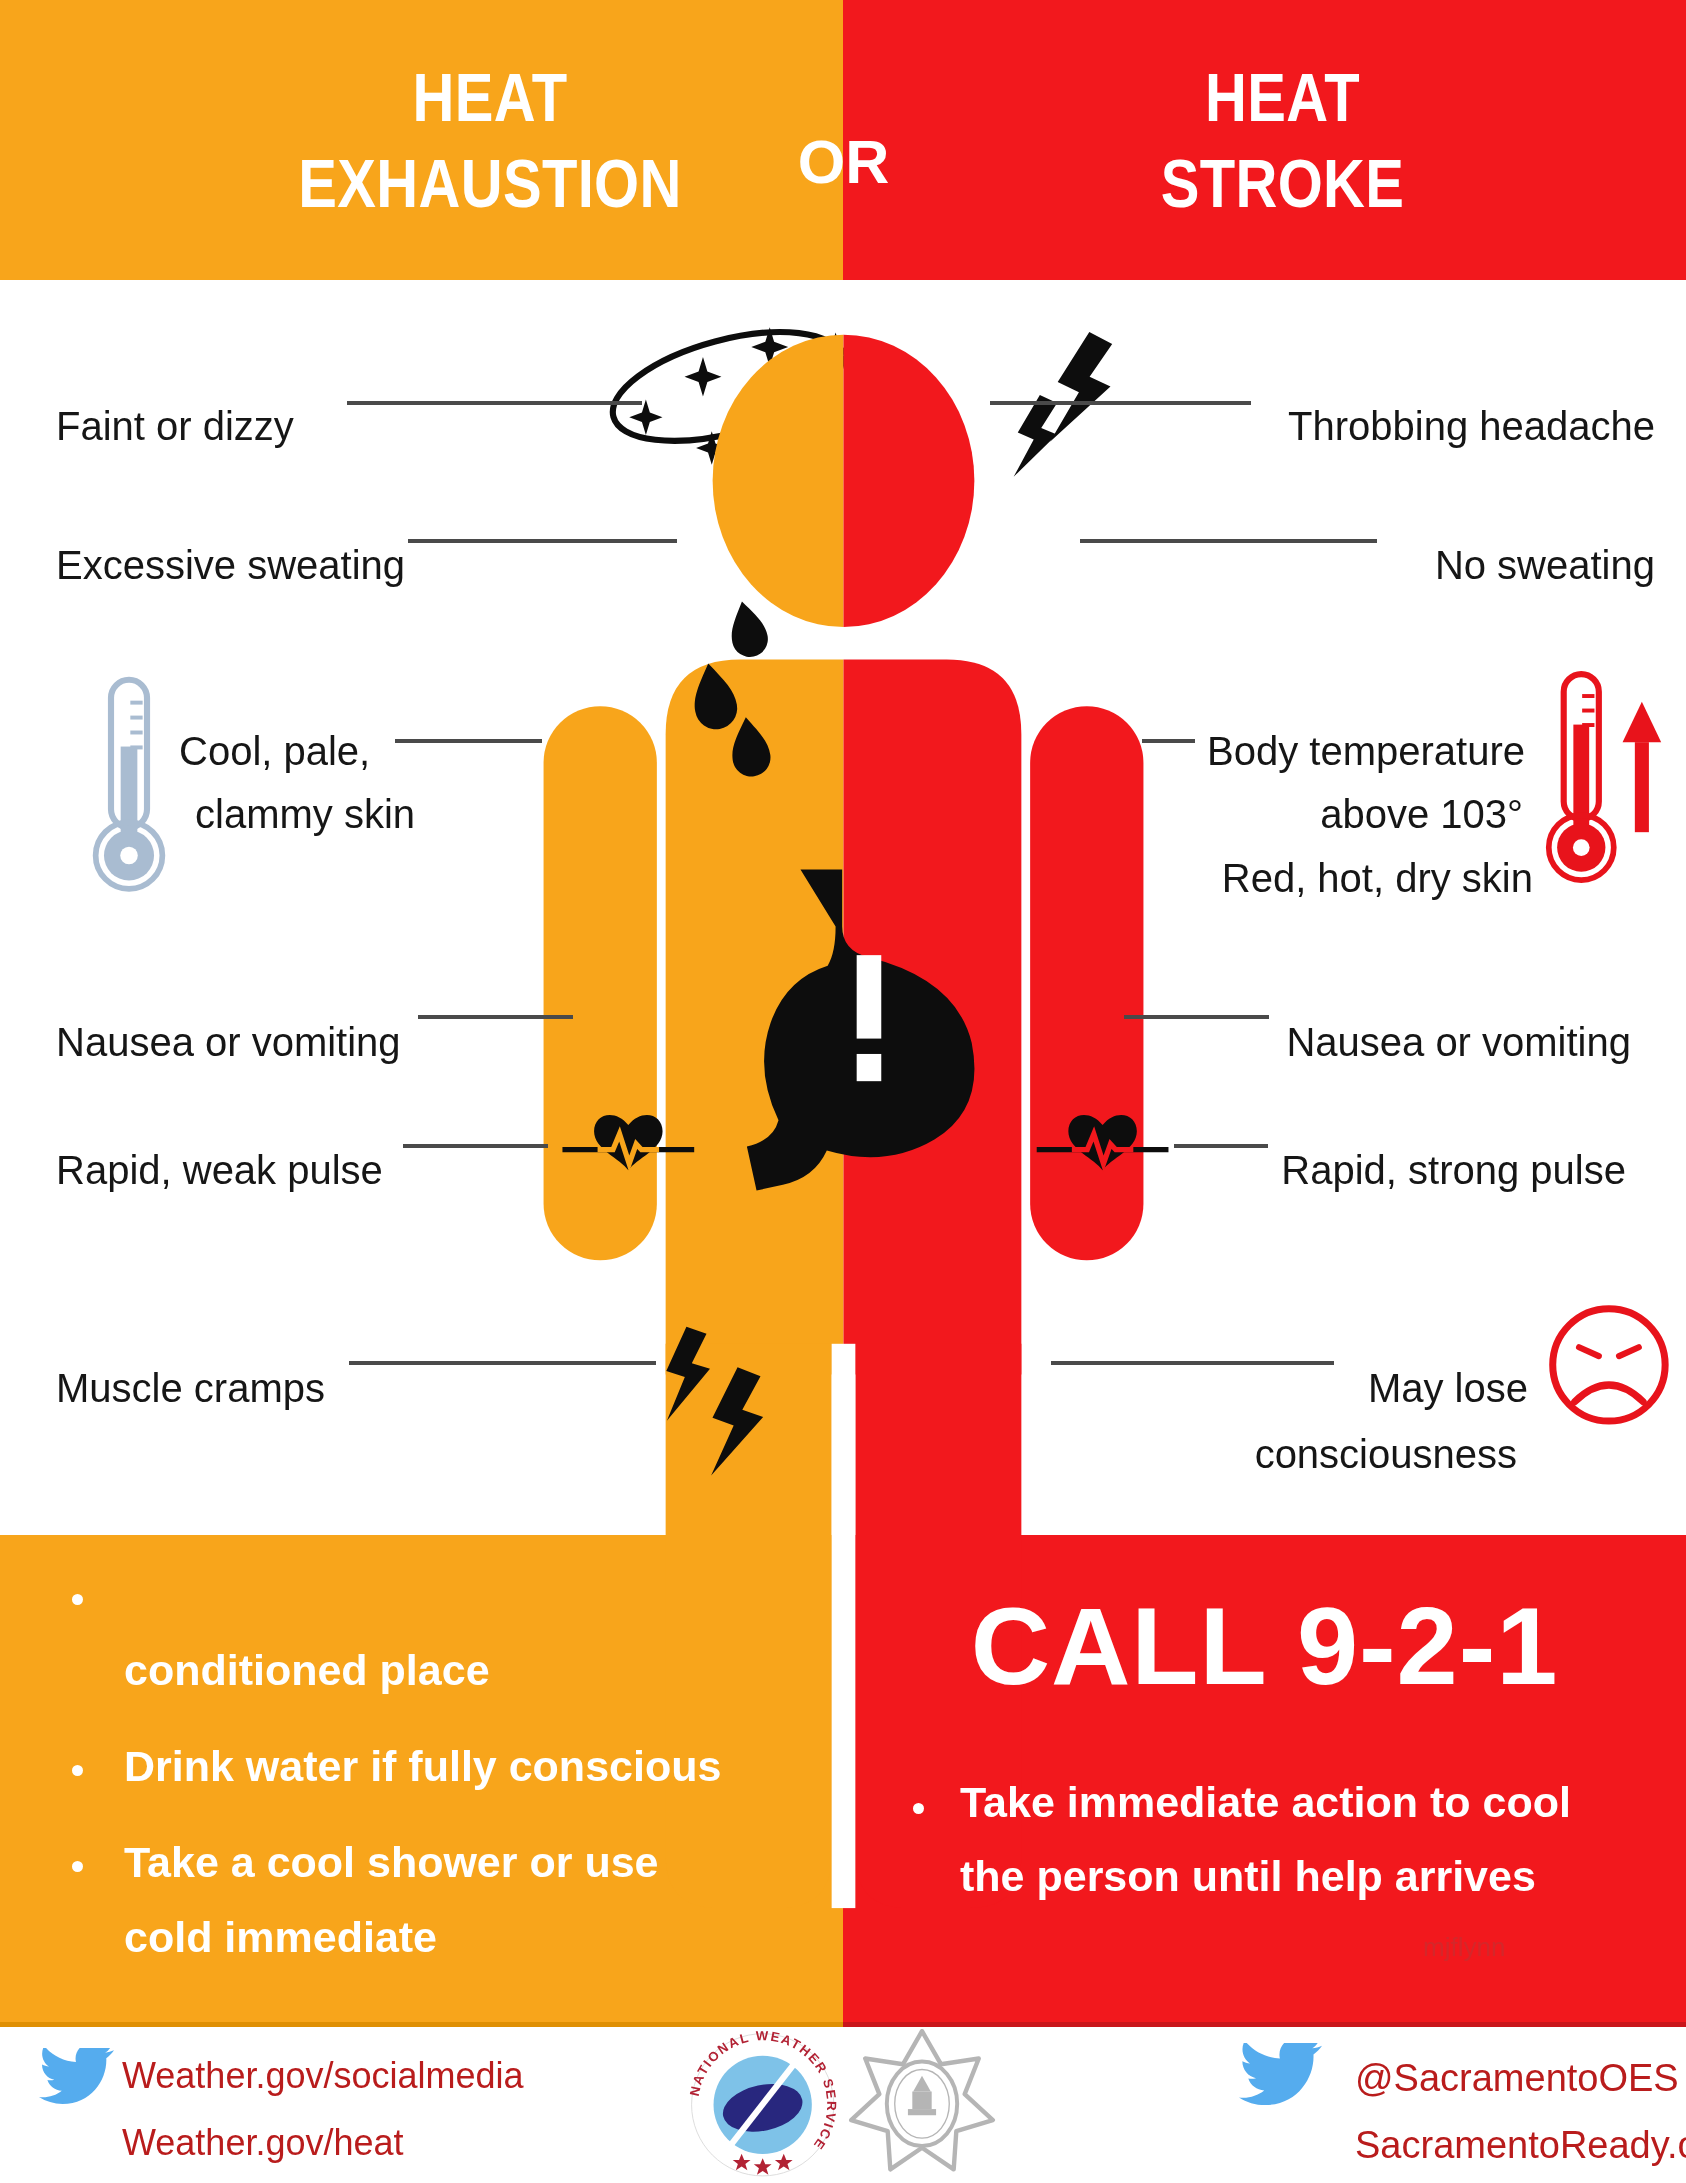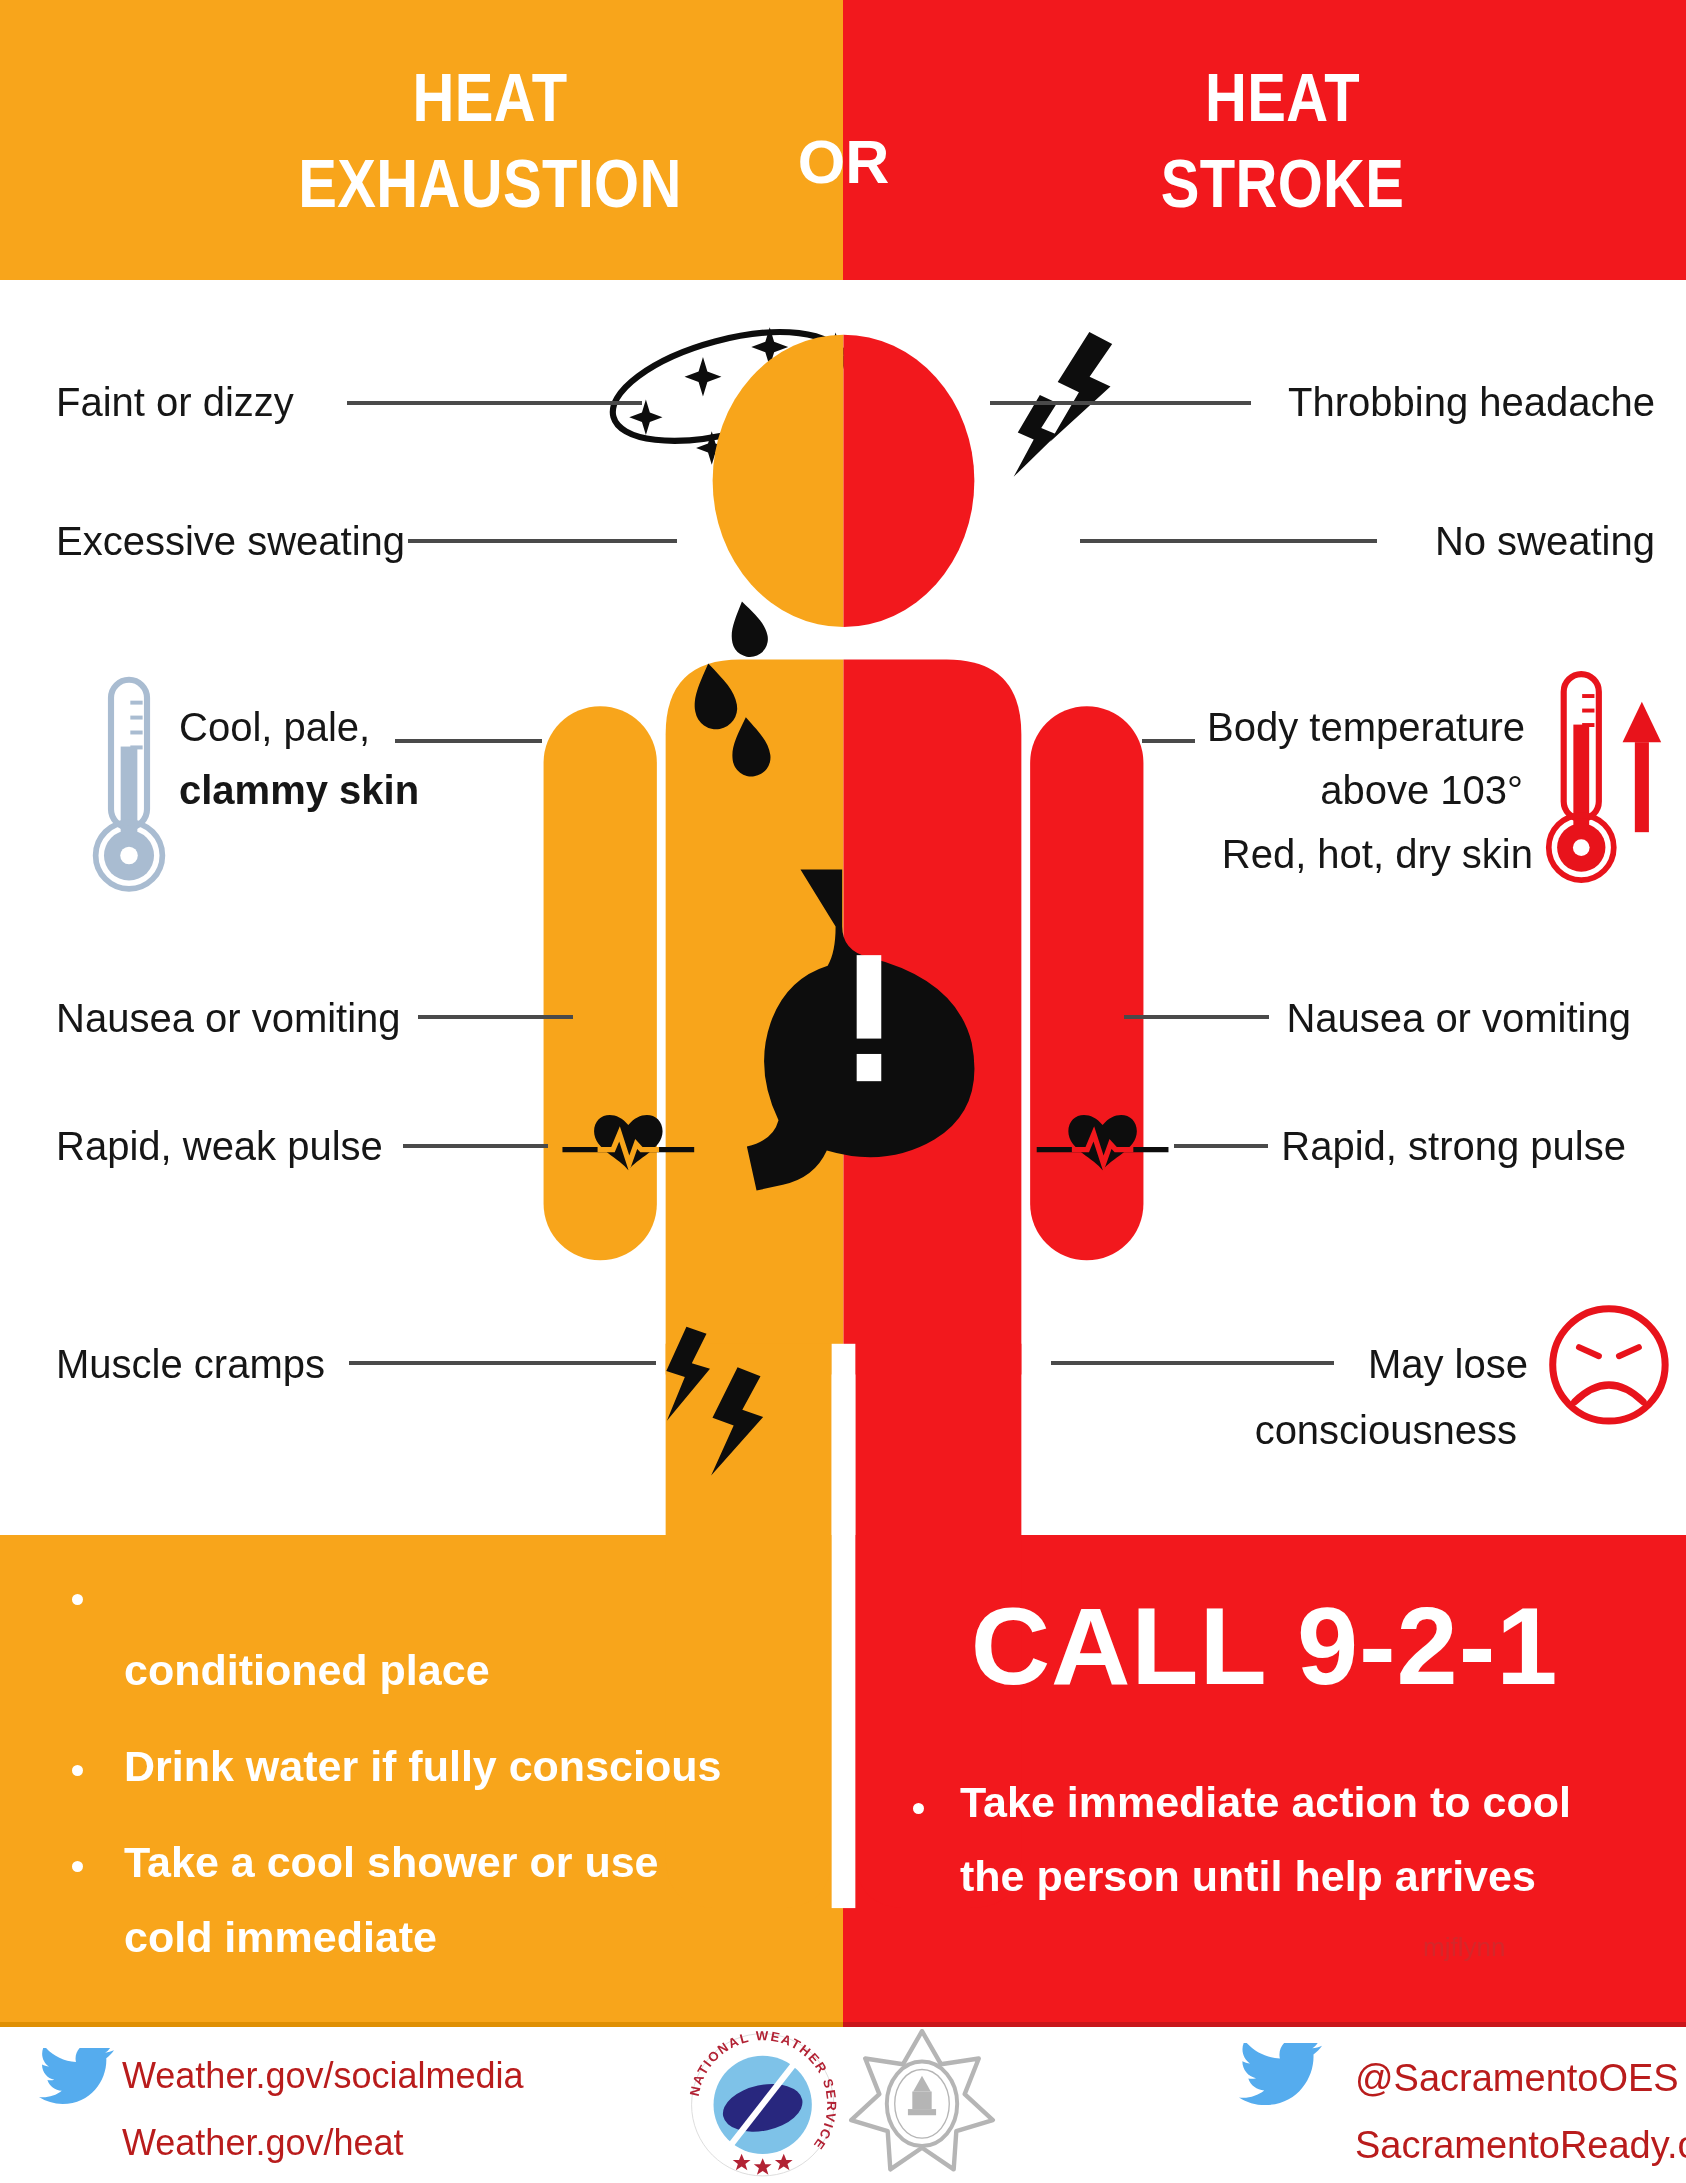--- a/index.html
+++ b/index.html
@@ -10,21 +10,21 @@
   .hdr-half{position:absolute;top:0;height:280px;width:843px;}
   .hdr-left{left:0;background:#F8A51B;}
   .hdr-right{left:843px;background:#F2181D;}
   .title{position:absolute;color:#fff;font-weight:700;font-size:69px;line-height:86px;
          text-align:center;letter-spacing:0.4px;transform:scaleX(.84);transform-origin:center;}
   .title-left{left:176px;top:55px;width:628px;}
   .title-right{left:1006px;top:55px;width:553px;}
   .or{position:absolute;left:791px;top:132px;width:105px;text-align:center;color:#fff;
       font-weight:700;font-size:61px;line-height:61px;z-index:5;}
   
-  .lbl{position:absolute;color:#161616;font-size:40px;line-height:42px;white-space:nowrap;z-index:6;}
+  .lbl{position:absolute;color:#161616;font-size:40px;line-height:42px;white-space:nowrap;z-index:6;margin-top:24px;}
   .lbl-r{}
   .cline{position:absolute;height:4px;background:#4A4A4A;z-index:6;}
   
   .figure{position:absolute;left:0;top:0;width:1687px;height:2183px;z-index:4;}
   
   .panel{position:absolute;top:1535px;height:487px;width:843px;z-index:1;}
   .panel-left{left:0;background:#F8A51B;border-bottom:5.3px solid #DF8F04;}
   .panel-right{left:843px;background:#F2181D;border-bottom:5.3px solid #C9151B;}
   .bullet-text{position:absolute;color:#fff;font-size:43px;line-height:44px;font-weight:700;
                white-space:nowrap;z-index:6;}
@@ -161,21 +161,21 @@
   <div class="cline" style="left:418px;top:1015px;width:155px;"></div>
   <div class="cline" style="left:1124px;top:1015px;width:145px;"></div>
   <div class="cline" style="left:403px;top:1144px;width:145px;"></div>
   <div class="cline" style="left:1174px;top:1144px;width:94px;"></div>
   <div class="cline" style="left:349px;top:1361px;width:307px;"></div>
   <div class="cline" style="left:1051px;top:1361px;width:283px;"></div>
 
   <div class="lbl" style="left:56px;top:381px;">Faint or dizzy</div>
   <div class="lbl" style="left:56px;top:520px;">Excessive sweating</div>
   <div class="lbl" style="left:179px;top:706px;">Cool, pale,</div>
-  <div class="lbl" style="left:179px;top:769px;font-weight:bold;">clammy skin</div>
+  <div class="lbl" style="left:195px;top:769px;">clammy skin</div>
   <div class="lbl" style="left:56px;top:997px;">Nausea or vomiting</div>
   <div class="lbl" style="left:56px;top:1125px;text-align:right;">Rapid, weak pulse</div>
   <div class="lbl" style="left:56px;top:1343px;">Muscle cramps</div>
 
   <div class="lbl lbl-r" style="right:32px;top:381px;">Throbbing headache</div>
   <div class="lbl lbl-r" style="right:32px;top:520px;">No sweating</div>
   <div class="lbl lbl-r" style="right:162px;top:706px;">Body temperature</div>
   <div class="lbl lbl-r" style="right:164px;top:769px;">above 103°</div>
   <div class="lbl lbl-r" style="right:154px;top:833px;">Red, hot, dry skin</div>
   <div class="lbl lbl-r" style="right:56px;top:997px;">Nausea or vomiting</div>

